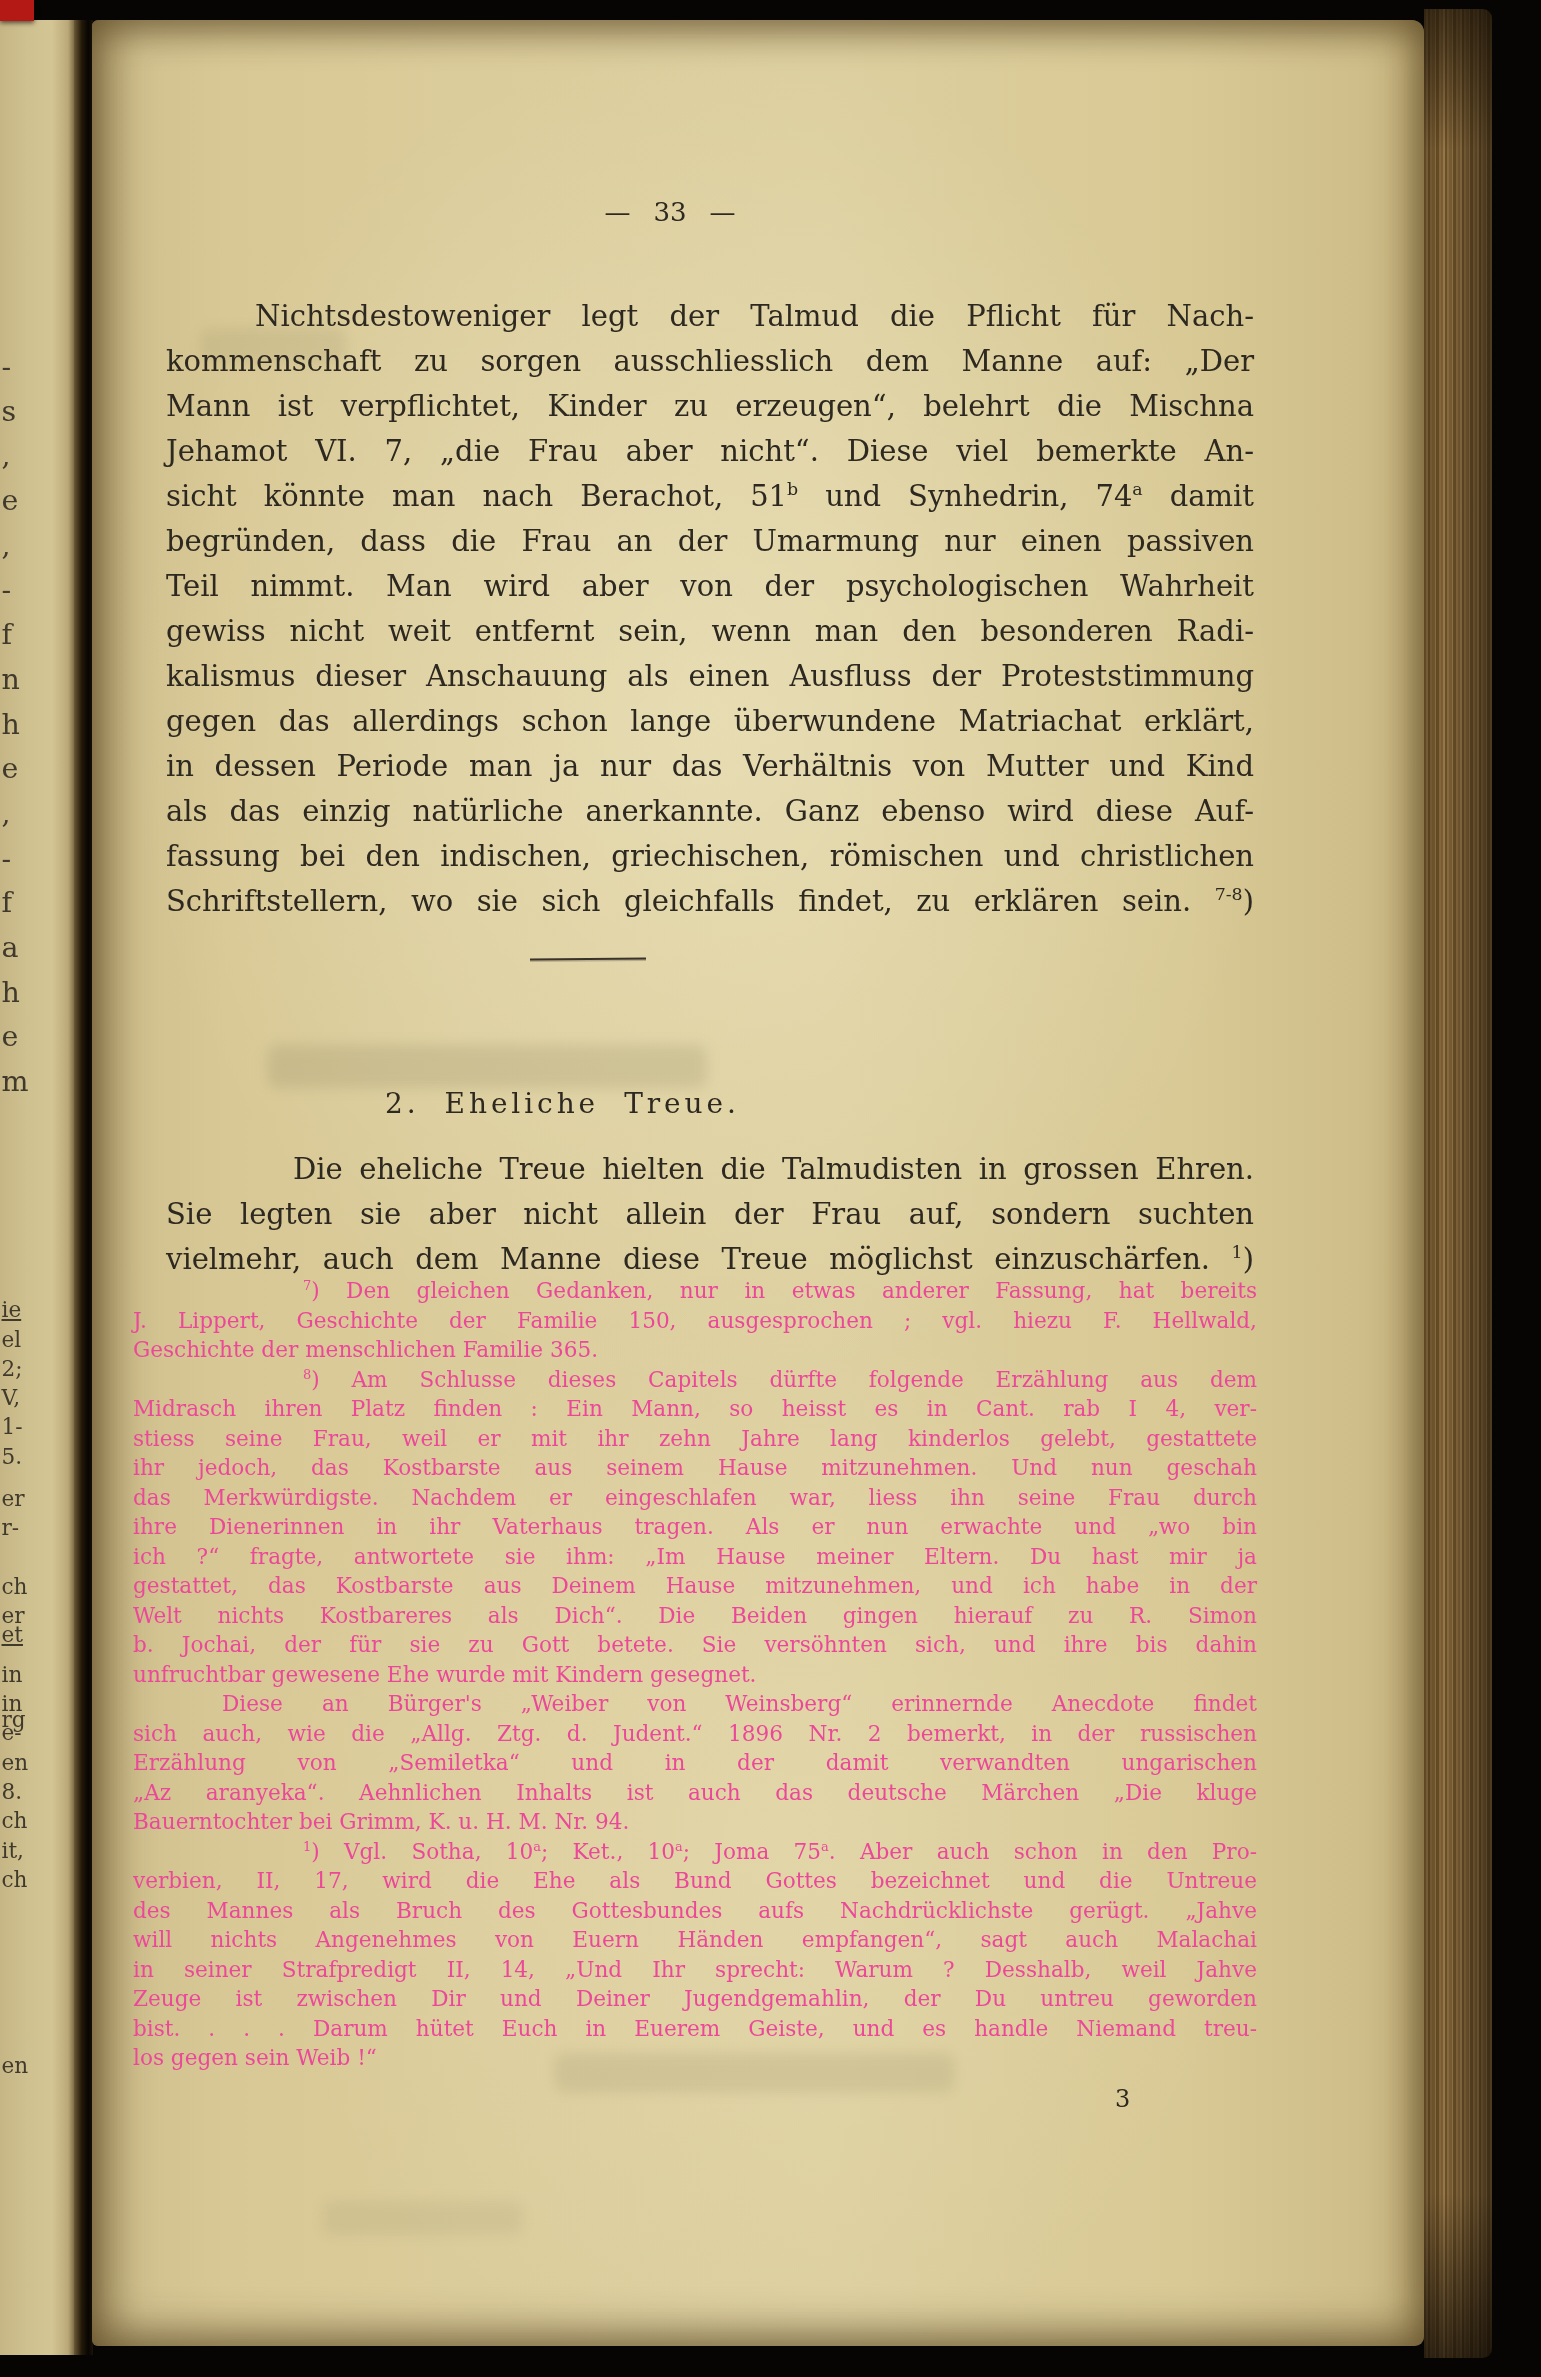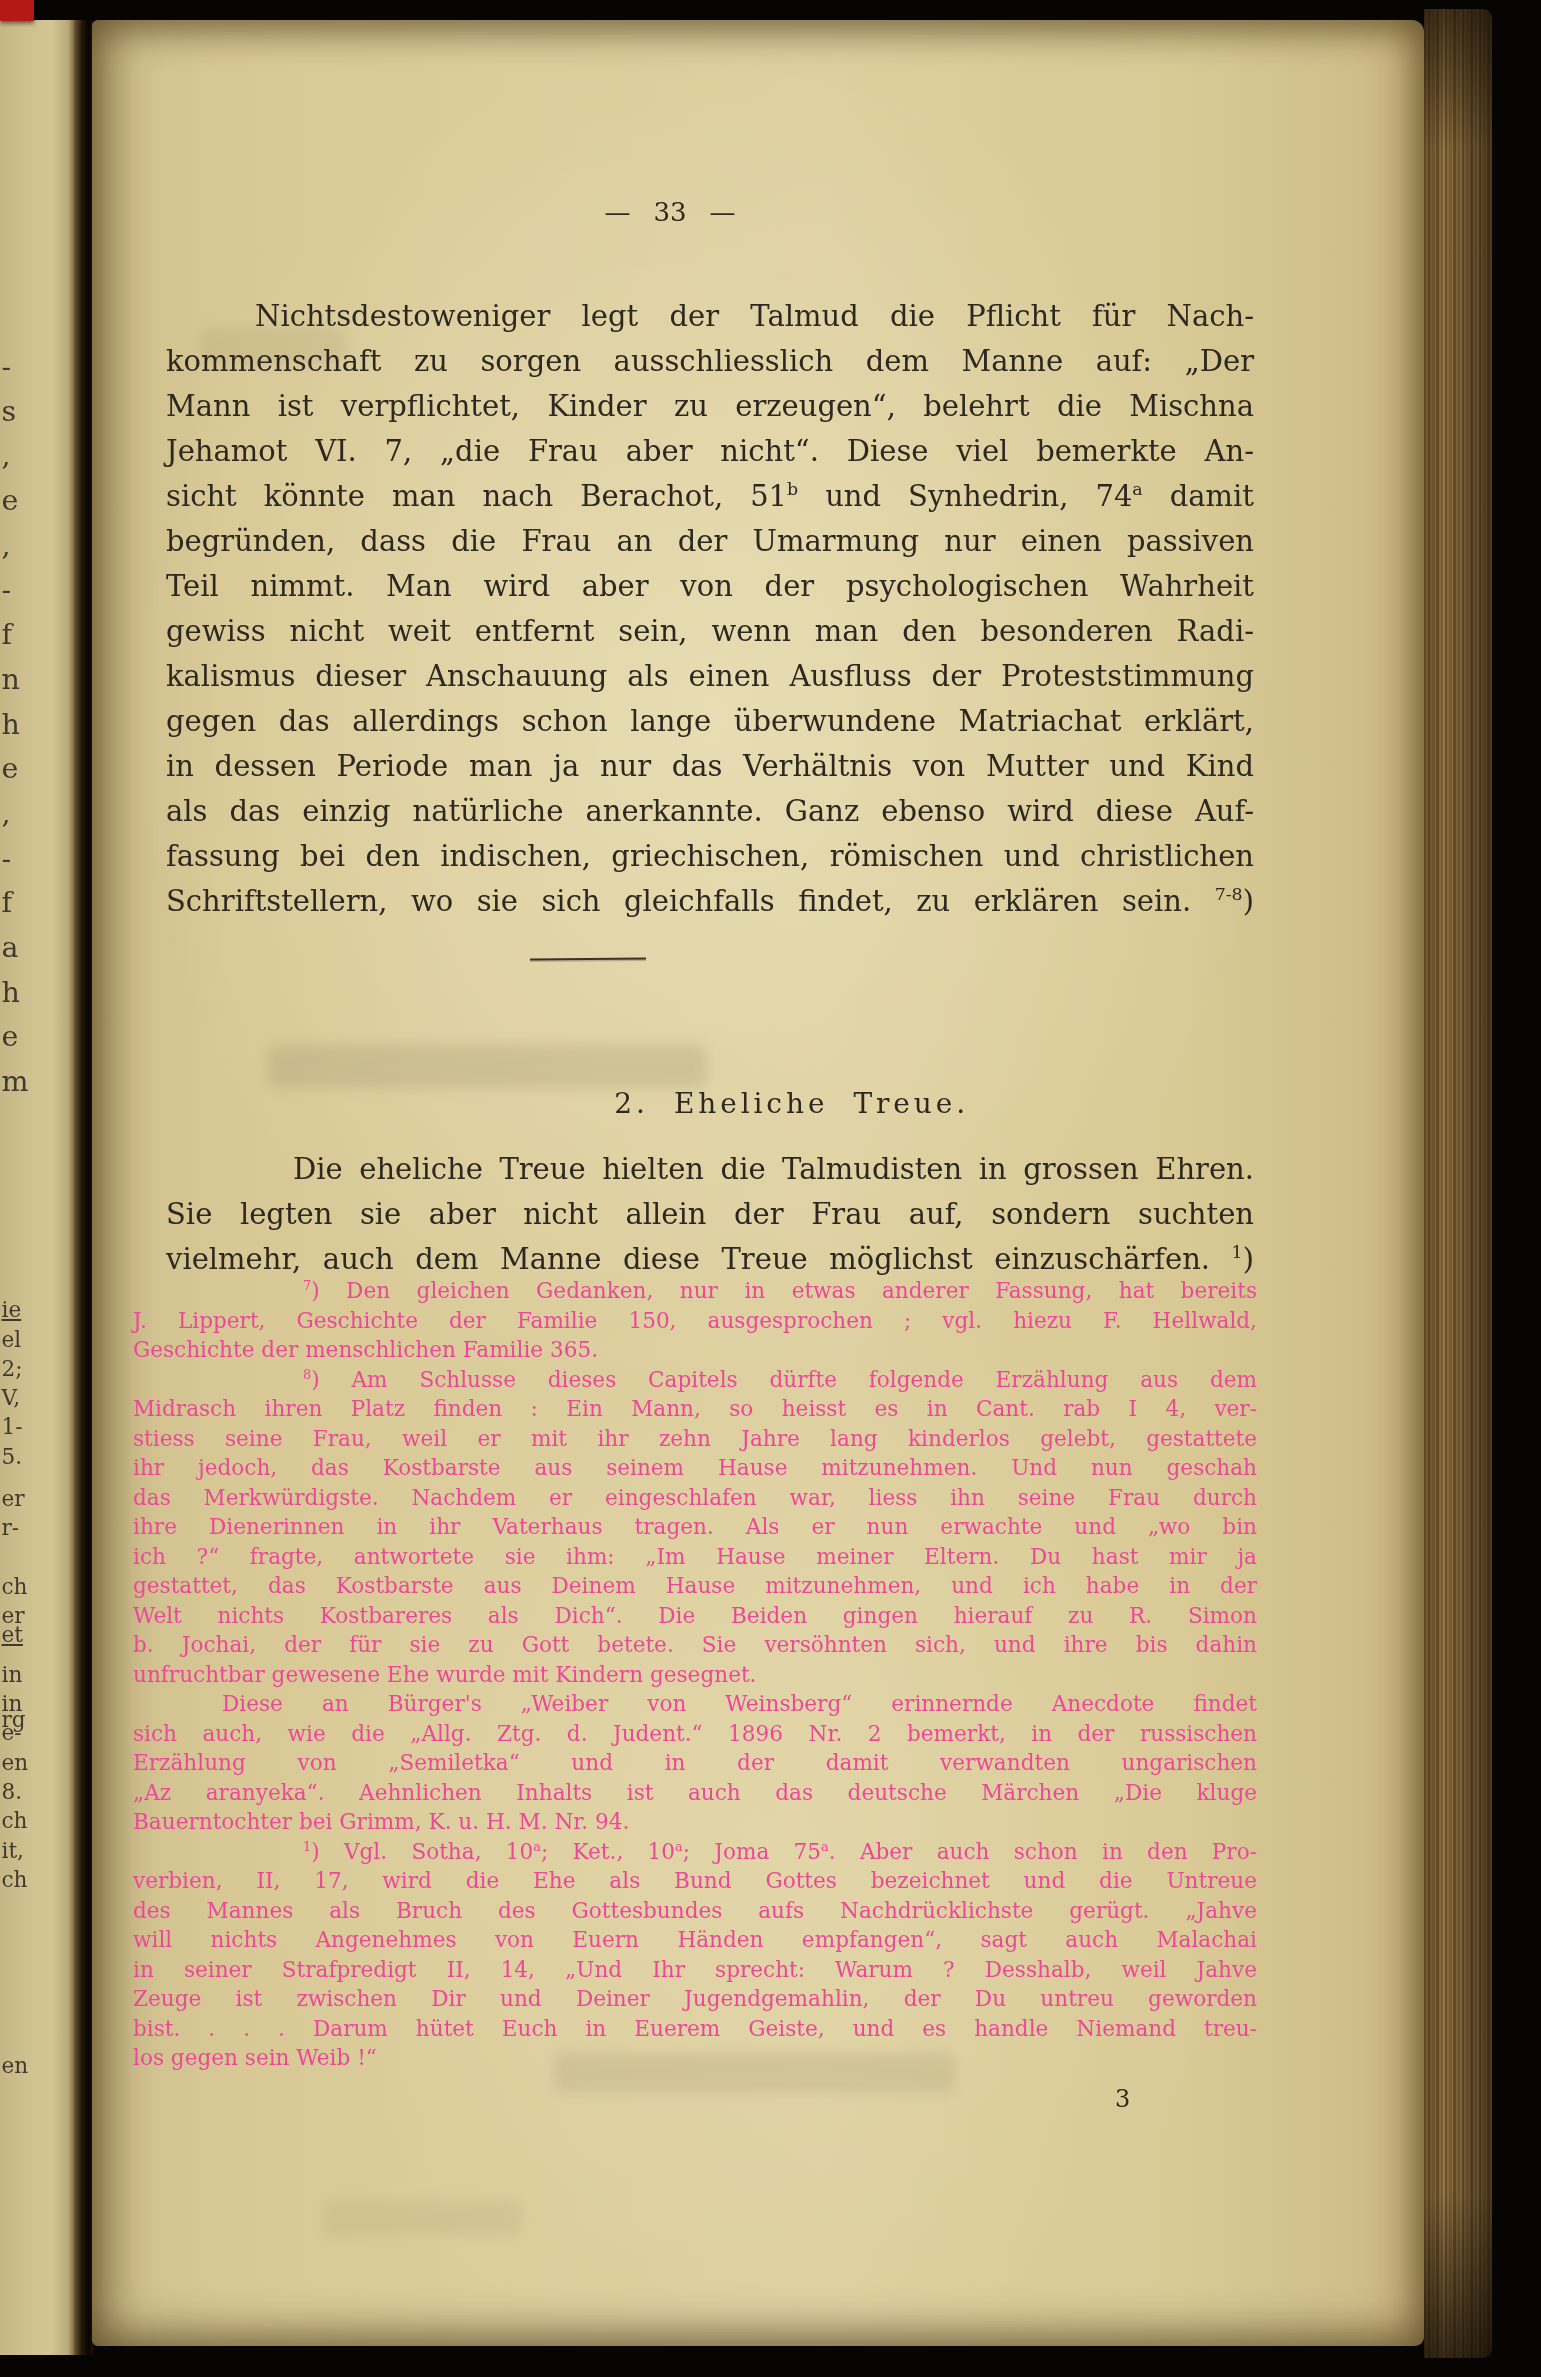--- a/index.html
+++ b/index.html
@@ -45,21 +45,21 @@
   .line{line-height:45px;height:45px;white-space:normal;}
   .just{text-align:justify;text-align-last:justify;}
   .sup{vertical-align:super;font-size:0.60em;line-height:0;}
 
   .page-header{position:absolute;left:539px;top:197px;width:262px;display:flex;
     justify-content:center;align-items:center;gap:23px;font-size:26px;color:#2d2920;}
 
   .main-par{position:absolute;left:166px;top:294px;width:1088px;font-size:29px;word-spacing:1.5px;}
   .divider{position:absolute;left:530px;top:958px;width:116px;height:2.3px;background:#39332a;
     transform:rotate(-0.4deg);box-shadow:0 1.5px 0 rgba(57,51,42,.25);}
-  .section-heading{position:absolute;left:399px;top:1087px;width:570px;text-align:right;
+  .section-heading{position:absolute;left:385px;top:1087px;width:570px;text-align:left;
     font-size:28px;letter-spacing:3.9px;word-spacing:12.3px;color:#2d2920;}
   .par2{position:absolute;left:166px;top:1147px;width:1088px;font-size:29px;word-spacing:1.5px;}
 
   .fnotes{position:absolute;left:133px;top:1276px;width:1124px;font-size:21.6px;color:#ec4899;}
   .fnotes .line{line-height:29.5px;height:29.5px;}
 
   .signature{position:absolute;left:1115px;top:2085px;font-size:24px;color:#2d2920;}
 
   
   .ghost{position:absolute;background:rgba(104,96,58,.15);filter:blur(6.2px);border-radius:10.8px;}

